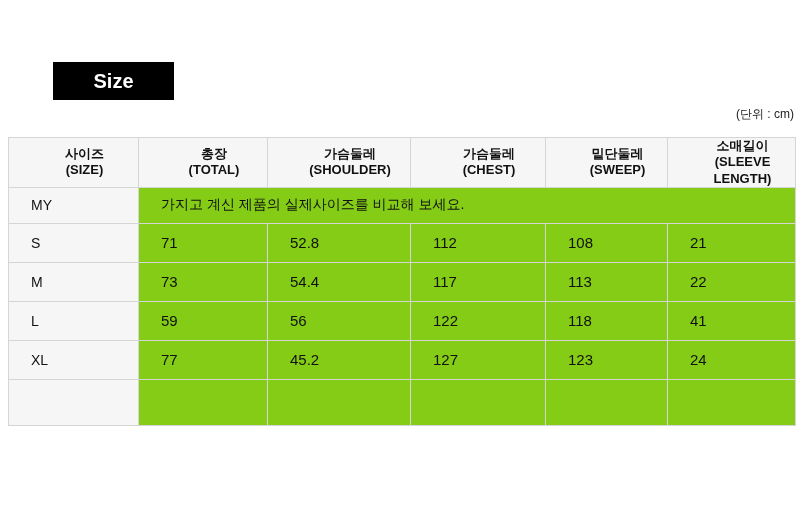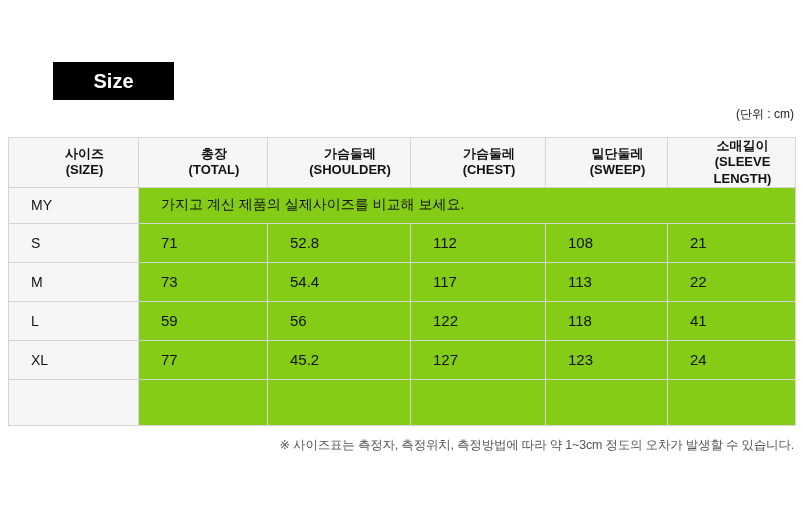--- a/index.html
+++ b/index.html
@@ -154,15 +154,14 @@
         <td class="row-label"></td>
         <td></td>
         <td></td>
         <td></td>
         <td></td>
         <td></td>
       </tr>
     </tbody>
   </table>
 
-  <div class="footnote">※ 사이즈표는 측정자, 측정위치, 측정방법에 따라 약 1~3cm 정도의 오차가 발생할 수 있습니다.</div>
 
 </div>
 
 </body></html>

